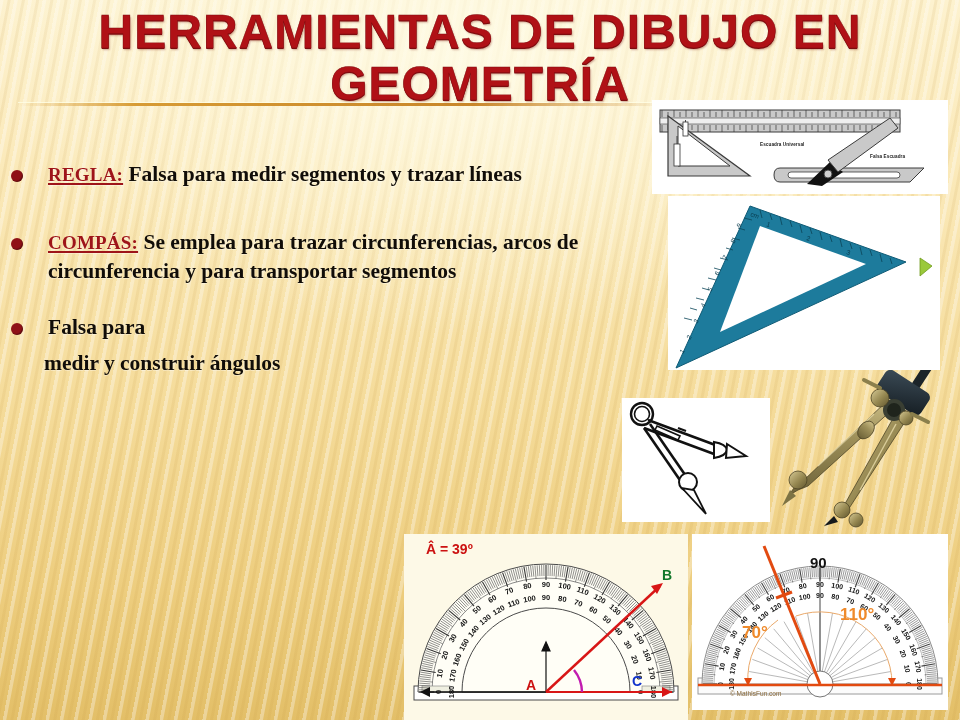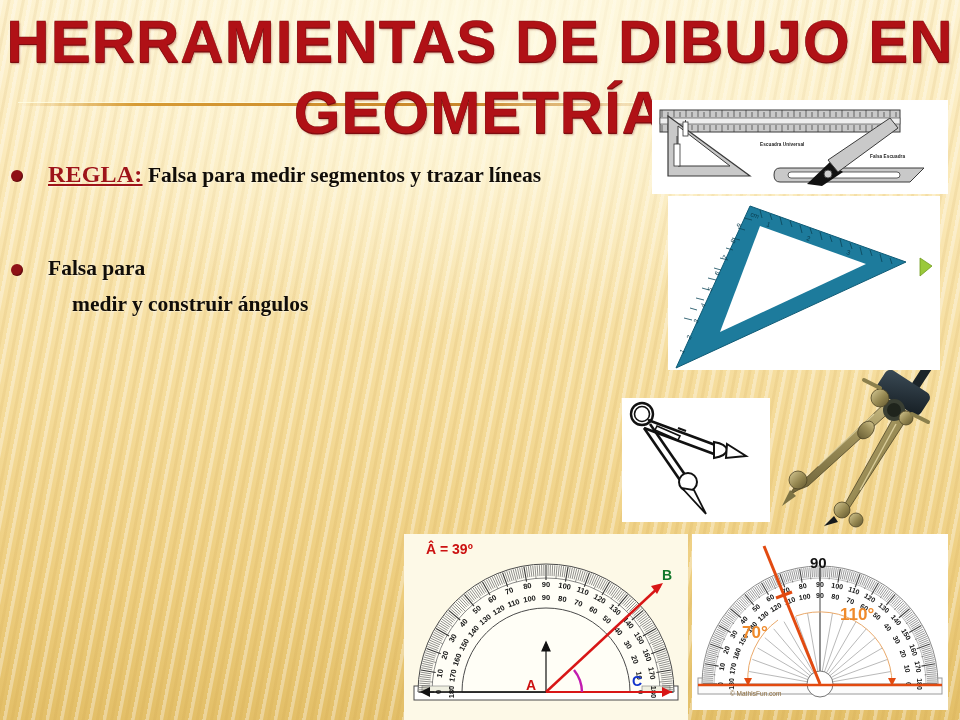--- a/index.html
+++ b/index.html
@@ -29,21 +29,21 @@
     background:radial-gradient(ellipse 70% 55% at 48% 8%, rgba(255,252,232,.85), rgba(255,255,255,0) 70%);
   }
   
   .title-wrap {
     position:absolute; left:0; top:6px; width:960px; height:150px;
     text-align:center; z-index:6;
   }
   .title-main, .title-refl {
     font-family:"Liberation Sans", sans-serif;
     font-weight:bold; font-style:normal;
-    font-size:60px; line-height:71px;
+    font-size:48px; line-height:52px;
     letter-spacing:1px;
     color:#b01116;
     text-transform:uppercase;
     white-space:pre-line;
     -webkit-text-stroke:0.4px #7d0d10;
   }
   .title-main {
     text-shadow:0 1px 0 #7e0c0f, 1px 2px 2px rgba(120,20,10,.35);
   }
   .title-refl {
@@ -68,21 +68,21 @@
     position:absolute; left:11px; top:10px; width:12px; height:12px;
     border-radius:50%; background:#8f1116;
     box-shadow:inset -1px -1px 1px rgba(0,0,0,.35);
   }
   .bl p {
     font-family:"Liberation Serif", serif;
     font-weight:bold; font-size:21.5px; line-height:28px;
     color:#110d08;
     text-shadow:0 1px 0 rgba(255,255,255,.35);
   }
-  .kw { color:#9e1419; text-decoration:underline; font-size:24px;
+  .kw { color:#9e1419; text-decoration:underline; font-size:19px;
         text-underline-offset:2px; text-decoration-thickness:2px; letter-spacing:.2px; }
   .gap-s { height:17px; }
   .gap-m { height:20px; }
   
   .panel { position:absolute; background:#fff; z-index:8; overflow:hidden; }
   
   #p-ruler { left:652px; top:100px; width:296px; height:94px; }
   
   #p-escuadra { left:668px; top:196px; width:272px; height:174px; }
   
@@ -125,34 +125,38 @@
     <div class="bl">
       <span class="dot"></span>
       <p><span class="kw">REGLA:</span><span> Falsa para medir segmentos y trazar líneas</span></p>
     </div>
 
     <div class="gap-s"></div>
 
 
     <div class="gap-m"></div>
 
+    <div class="bl">
+      <span class="dot"></span>
+      <p><span class="kw">COMPÁS:</span><span> Se emplea para trazar circunferencias, arcos de circunferencia y para transportar segmentos</span></p>
+    </div>
 
     <div class="gap-m"></div>
 
 
     <div style="height:6px"></div>
 
     <div class="bl">
       <span class="dot"></span>
       <p class="kw-none">Falsa para</p>
     </div>
 
     <div style="height:6px"></div>
 
-    <div class="bl" style="padding-left:72px">
+    <div class="bl" style="padding-left:44px">
       <p> medir y construir ángulos</p>
     </div>
   </div>
 
   <div class="panel" id="p-ruler">
     <svg width="296" height="94" viewBox="0 0 296 94">
       <rect width="296" height="94" fill="#ffffff"></rect>
 
       <g>
         <rect x="8" y="10" width="240" height="22" fill="#c9c9c9" stroke="#3b3b3b" stroke-width="1"></rect>

